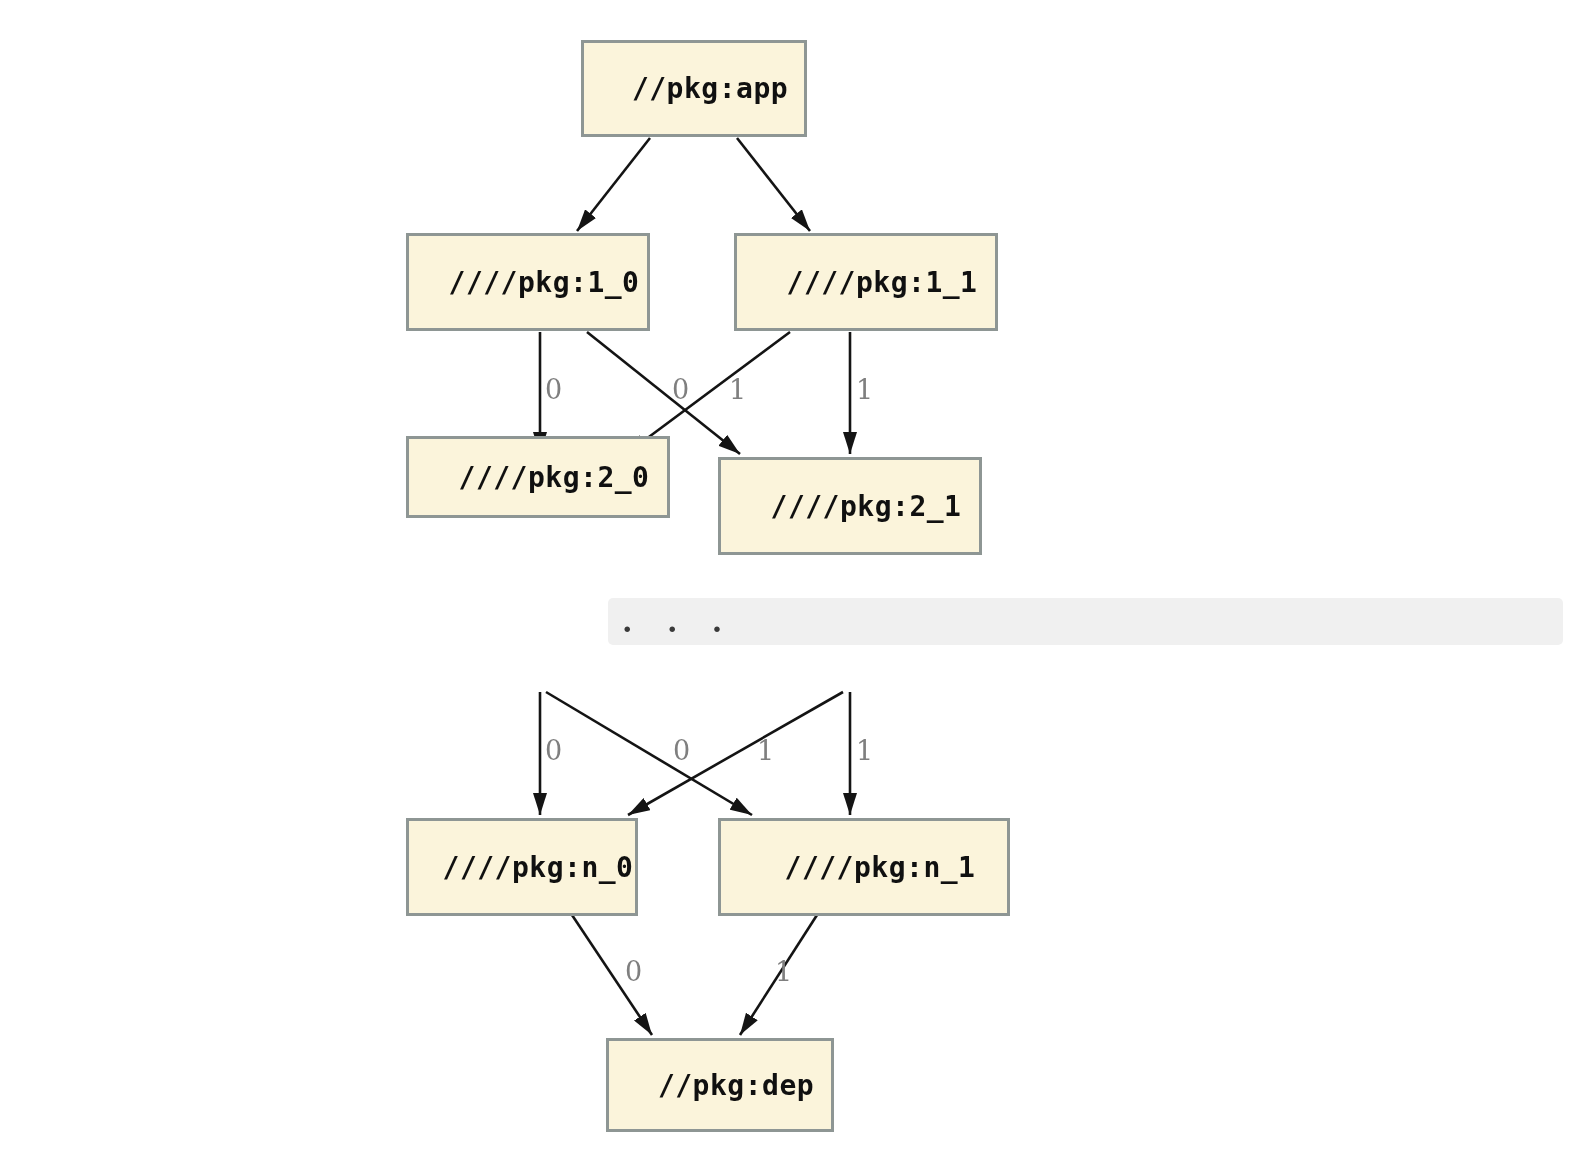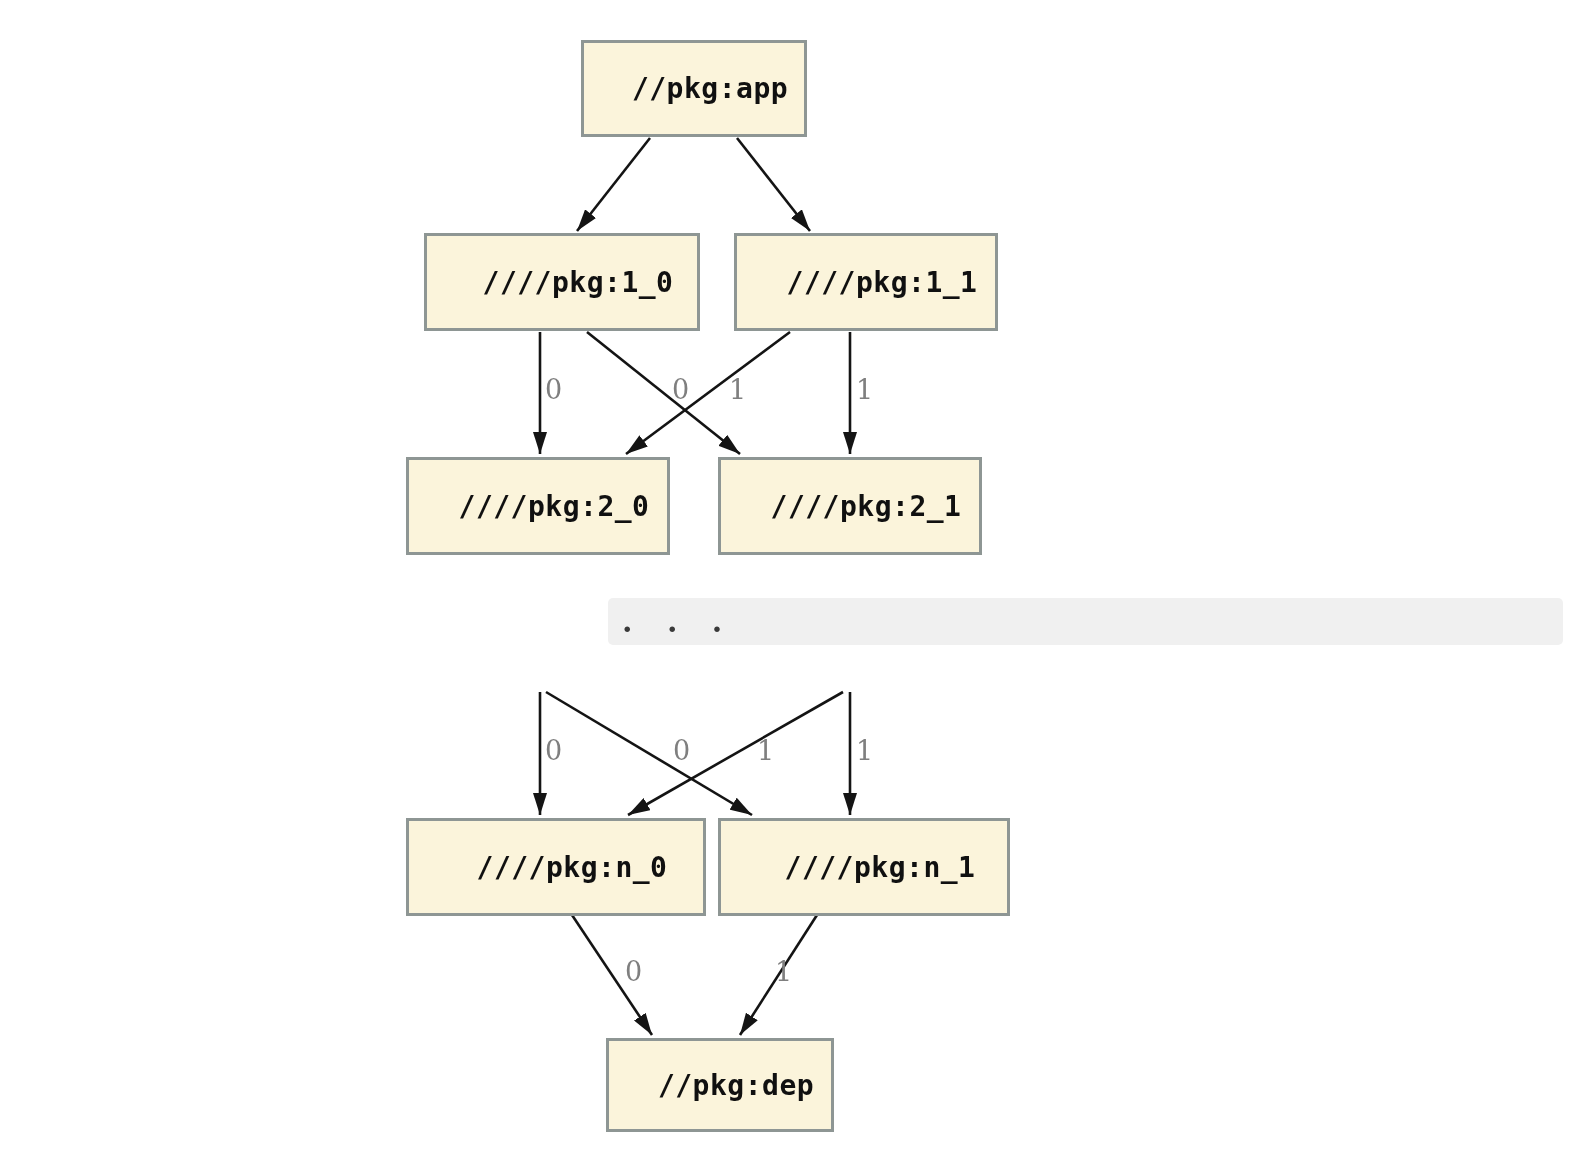--- a/index.html
+++ b/index.html
@@ -90,25 +90,25 @@
         <line x1="817" y1="915" x2="740" y2="1035" stroke="#141414" stroke-width="2.6" marker-end="url(#arrowhead)"></line>
       </g>
   </svg>
 
   <div class="band">
     <span class="band-text">. . .</span>
   </div>
 
   <div id="nodes-layer">
       <div class="node" style="left: 581px; top: 40px; width: 226px; height: 97px;">//pkg:app</div>
-      <div class="node" style="left: 424px; top: 233px; width: 276px; height: 98px;">////pkg:1_0</div>
+      <div class="node" style="left: 406px; top: 233px; width: 244px; height: 98px;">////pkg:1_0</div>
       <div class="node" style="left: 718px; top: 233px; width: 264px; height: 98px; margin-left: 16px;">////pkg:1_1</div>
-      <div class="node" style="left: 406px; top: 457px; width: 264px; height: 98px;">////pkg:2_0</div>
+      <div class="node" style="left: 406px; top: 436px; width: 264px; height: 82px;">////pkg:2_0</div>
       <div class="node" style="left: 718px; top: 457px; width: 264px; height: 98px;">////pkg:2_1</div>
-      <div class="node" style="left: 406px; top: 818px; width: 300px; height: 98px;">////pkg:n_0</div>
+      <div class="node" style="left: 406px; top: 818px; width: 232px; height: 98px;">////pkg:n_0</div>
       <div class="node" style="left: 718px; top: 818px; width: 292px; height: 98px;">////pkg:n_1</div>
       <div class="node" style="left: 580px; top: 1038px; width: 228px; height: 94px; margin-left: 26px;">//pkg:dep</div>
     </div>
   <div id="labels-layer">
       <span class="edge-label" style="left: 545px; top: 376px;">0</span>
       <span class="edge-label" style="left: 729px; top: 376px;">1</span>
       <span class="edge-label" style="left: 672px; top: 376px;">0</span>
       <span class="edge-label" style="left: 856px; top: 376px;">1</span>
       <span class="edge-label" style="left: 545px; top: 737px;">0</span>
       <span class="edge-label" style="left: 757px; top: 737px;">1</span>

